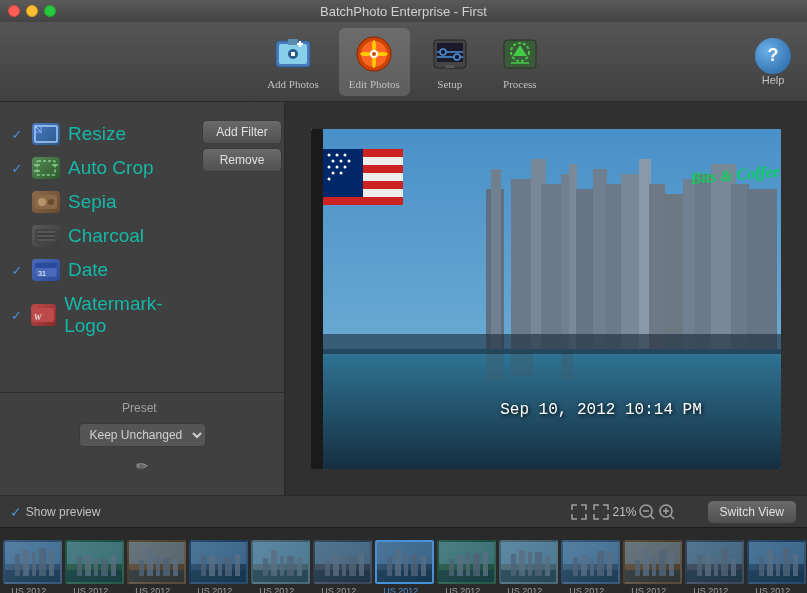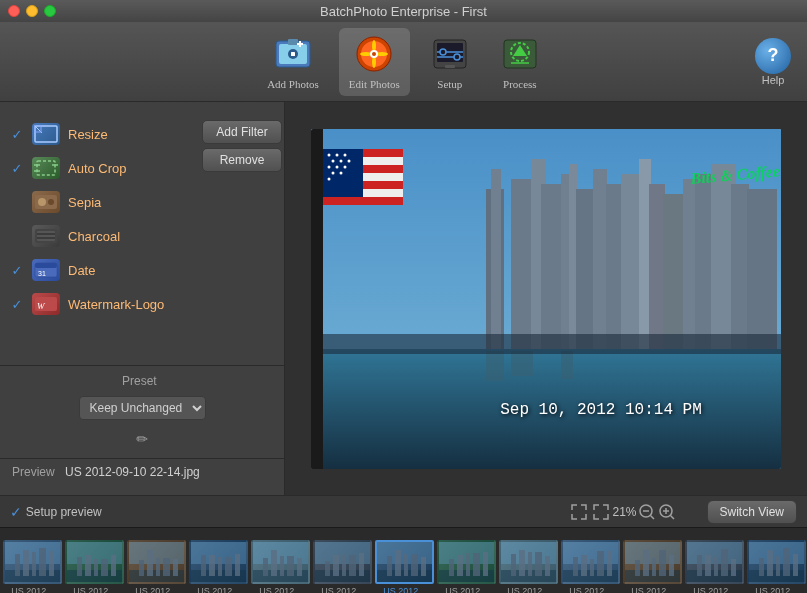--- a/index.html
+++ b/index.html
@@ -146,22 +146,22 @@
       justify-content: center;
       font-size: 14px;
     }
     .filter-icon-resize { background: linear-gradient(135deg, #4a7abc, #2a5a8c); }
     .filter-icon-autocrop { background: linear-gradient(135deg, #5a8a5a, #2a5a2a); }
     .filter-icon-sepia { background: linear-gradient(135deg, #8a6a4a, #6a4a2a); }
     .filter-icon-charcoal { background: linear-gradient(135deg, #5a5a5a, #3a3a3a); }
     .filter-icon-date { background: linear-gradient(135deg, #4a6abc, #2a4a9c); }
     .filter-icon-watermark { background: linear-gradient(135deg, #bc4a4a, #8c2a2a); }
     .filter-name {
-      font-size: 13px;
-      color: #fdba74;
+      font-size: 19px;
+      color: #14b8a6;
     }
     .action-btn {
       background: linear-gradient(to bottom, #6a6a6a, #505050);
       border: 1px solid #3a3a3a;
       border-radius: 5px;
       color: #e0e0e0;
       padding: 4px 0;
       width: 80px;
       font-size: 12px;
       cursor: pointer;
@@ -557,24 +557,20 @@
     </div>
 
     <div class="preset-row">
       <span class="preset-label">Preset</span>
       <select class="preset-select">
         <option>Keep Unchanged</option>
       </select>
       <button class="preset-edit-btn">✏</button>
     </div>
 
-    <div class="preview-row">
-      <span class="preview-label">Preview</span>
-      <span class="preview-filename">US 2012-09-10 22-14.jpg</span>
-    </div>
   </div>
 
   <div class="right-panel">
     <div class="image-preview">
       <div class="img-bg">
 
         <div class="img-sky"></div>
 
         <div class="img-water"></div>
 
@@ -652,21 +648,21 @@
           <text x="380" y="55" font-size="16" fill="rgba(0,220,80,0.85)" font-family="serif" font-style="italic" font-weight="bold" transform="rotate(-5,380,55)">Bits &amp; Coffee</text>
         </svg>
       </div>
     </div>
   </div>
 </div>
 
 <div class="bottom-bar">
   <div class="show-preview-check">
     <span class="check-mark">✓</span>
-    <span class="show-preview-text">Setup preview</span>
+    <span class="show-preview-text">Show preview</span>
   </div>
   <div class="zoom-controls">
     <div class="fit-btn">
       <svg width="18" height="18" viewBox="0 0 18 18">
           <polyline points="2,7 2,2 7,2" fill="none" stroke="#a0a0a0" stroke-width="1.5"></polyline>
           <polyline points="11,2 16,2 16,7" fill="none" stroke="#a0a0a0" stroke-width="1.5"></polyline>
           <polyline points="16,11 16,16 11,16" fill="none" stroke="#a0a0a0" stroke-width="1.5"></polyline>
           <polyline points="7,16 2,16 2,11" fill="none" stroke="#a0a0a0" stroke-width="1.5"></polyline>
         </svg>
     </div>

